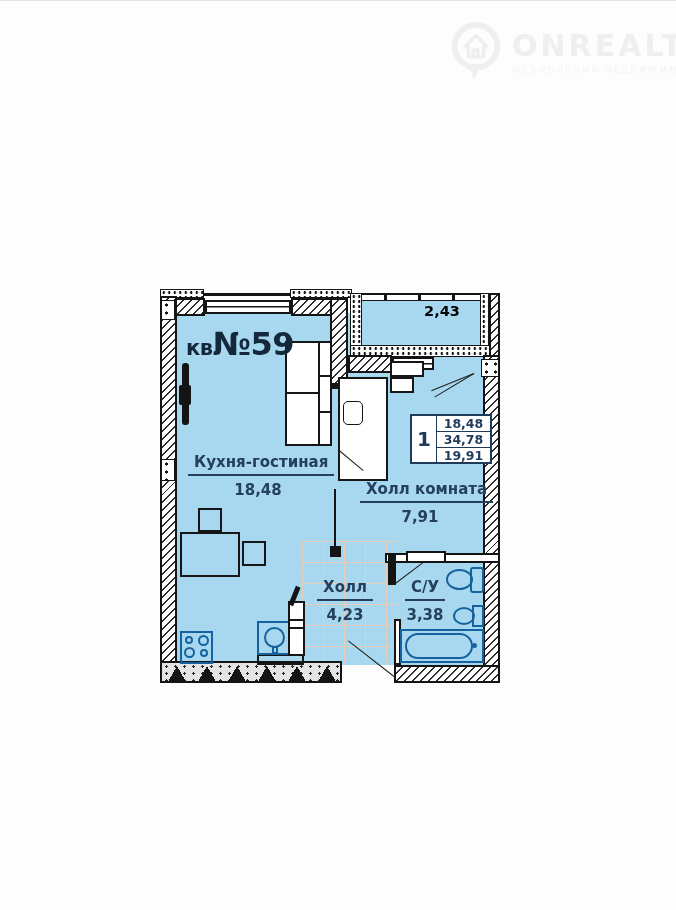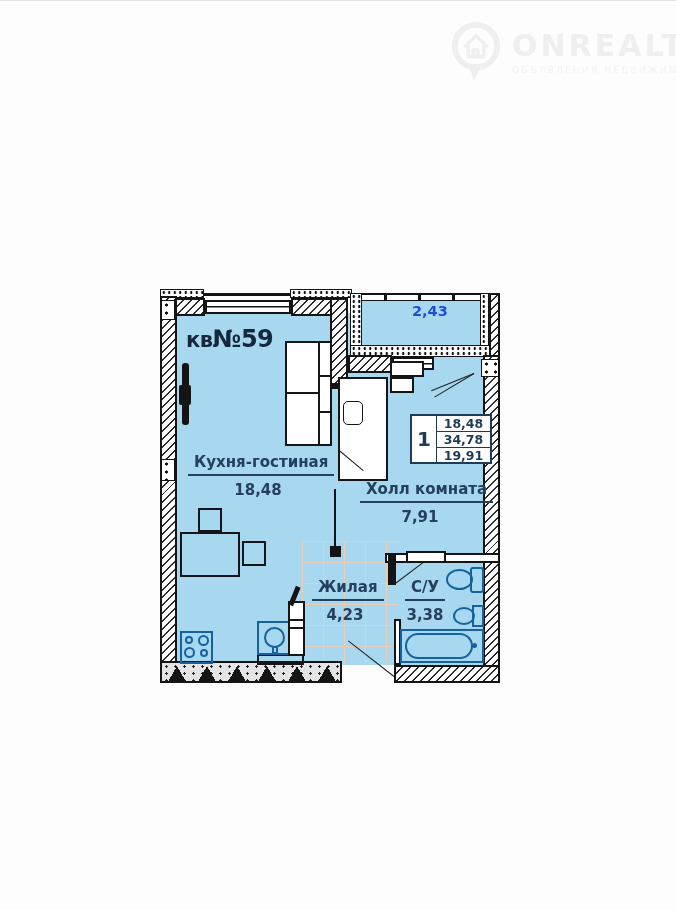--- a/index.html
+++ b/index.html
@@ -32,22 +32,22 @@
   .furn{background:#fff;border:2px solid #161616;box-sizing:border-box;}
   .fix{border:2.5px solid #15629f;box-sizing:border-box;background:transparent;}
   .fline{background:#161616;}
   .grid{background-image:linear-gradient(#e9cdb6 1px,transparent 1px),linear-gradient(90deg,#e9cdb6 1px,transparent 1px);background-size:21px 21px;}
   
   .rlabel{color:#24405c;text-align:center;font-weight:bold;}
   .rname{display:inline-block;font-size:15px;border-bottom:2px solid #24405c;padding:0 6px 3px 6px;white-space:nowrap;}
   .rarea{font-size:15px;margin-top:5px;}
   .apt{color:#14283c;font-weight:800;letter-spacing:-.5px;}
   .apt .small{font-size:21px;}
-  .apt .big{font-size:24px;}
-  .balarea{color:#1d4ed8;font-size:14.5px;font-weight:bold;text-align:left;}
+  .apt .big{font-size:32px;}
+  .balarea{color:#000000;font-size:14.5px;font-weight:bold;text-align:center;}
   
   .itab{left:250px;top:125px;width:82px;height:50px;background:#fff;border:2px solid #1e3c5a;display:flex;box-sizing:border-box;}
   .itab .c1{width:24px;display:flex;align-items:center;justify-content:center;border-right:1.5px solid #1e3c5a;font-size:20px;font-weight:bold;color:#1e3c5a;}
   .itab .c2{flex:1;display:flex;flex-direction:column;}
   .itab .c2 div{flex:1;display:flex;align-items:center;justify-content:center;font-size:12.5px;font-weight:bold;color:#1e3c5a;}
   .itab .c2 div + div{border-top:1.5px solid #1e3c5a;}
 </style>
 </head>
 <body>
 
@@ -163,21 +163,21 @@
   <div class="abs balarea" style="left:252px;top:14px;width:60px;">2,43</div>
   <div class="abs rlabel" style="left:28px;top:163px;width:140px;">
     <span class="rname">Кухня-гостиная</span>
     <div class="rarea">18,48</div>
   </div>
   <div class="abs rlabel" style="left:200px;top:190px;width:120px;">
     <span class="rname">Холл комната</span>
     <div class="rarea">7,91</div>
   </div>
   <div class="abs rlabel" style="left:152px;top:288px;width:66px;">
-    <span class="rname">Жилая</span>
+    <span class="rname">Холл</span>
     <div class="rarea">4,23</div>
   </div>
   <div class="abs rlabel" style="left:233px;top:288px;width:64px;">
     <span class="rname">С/У</span>
     <div class="rarea">3,38</div>
   </div>
 
 </div>
 
 </body></html>

